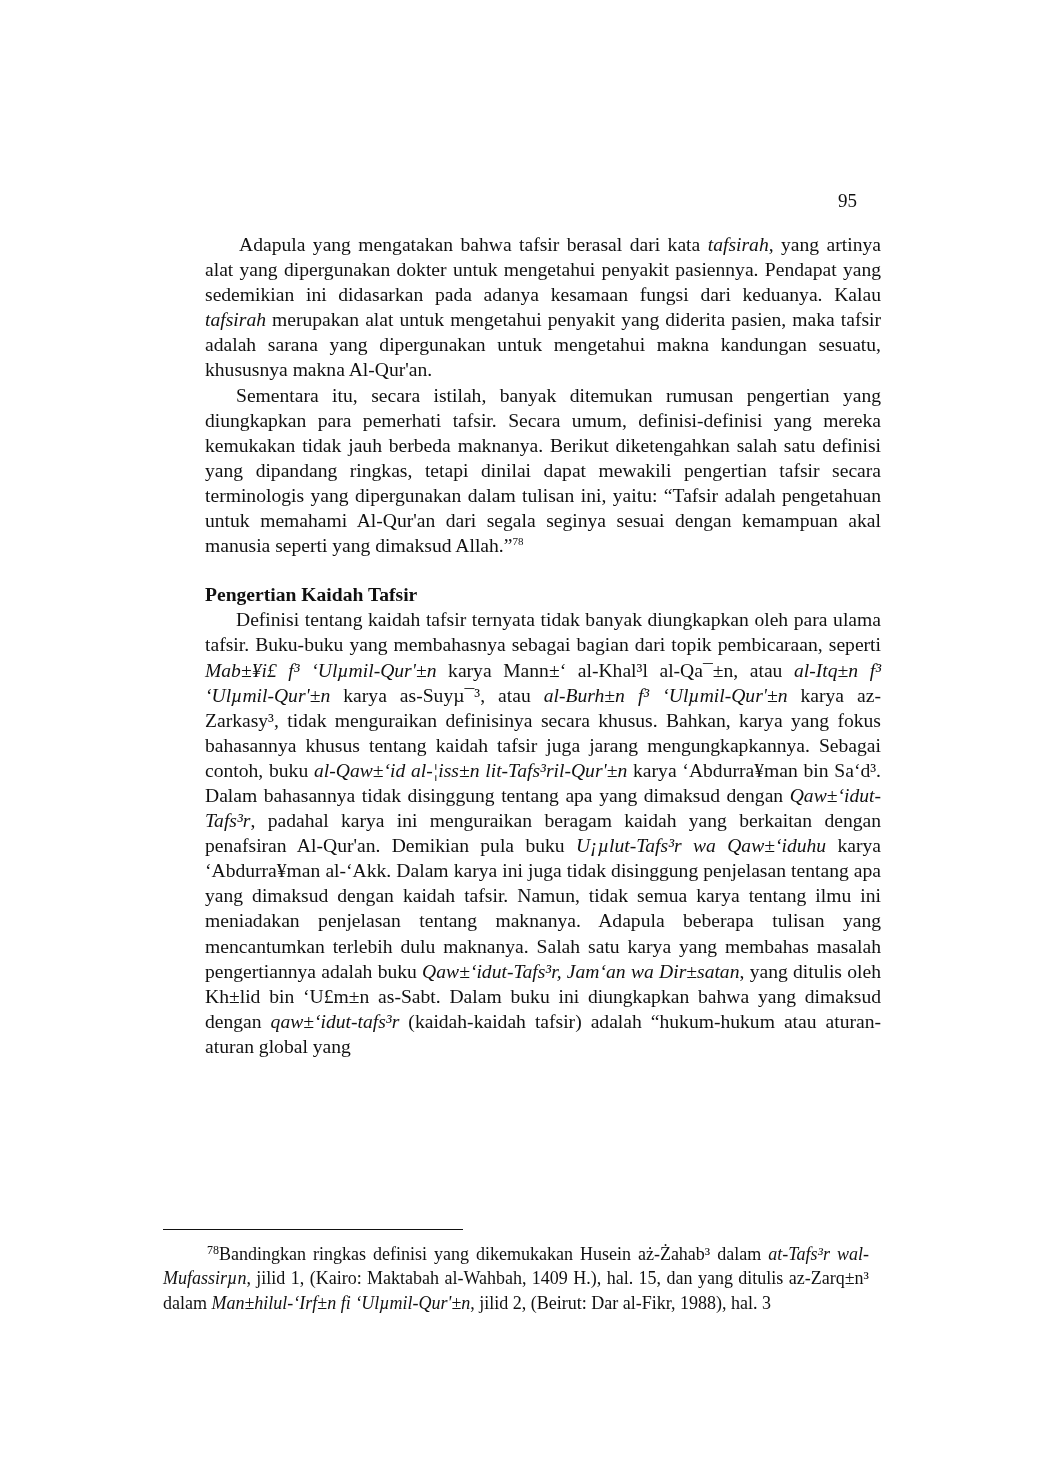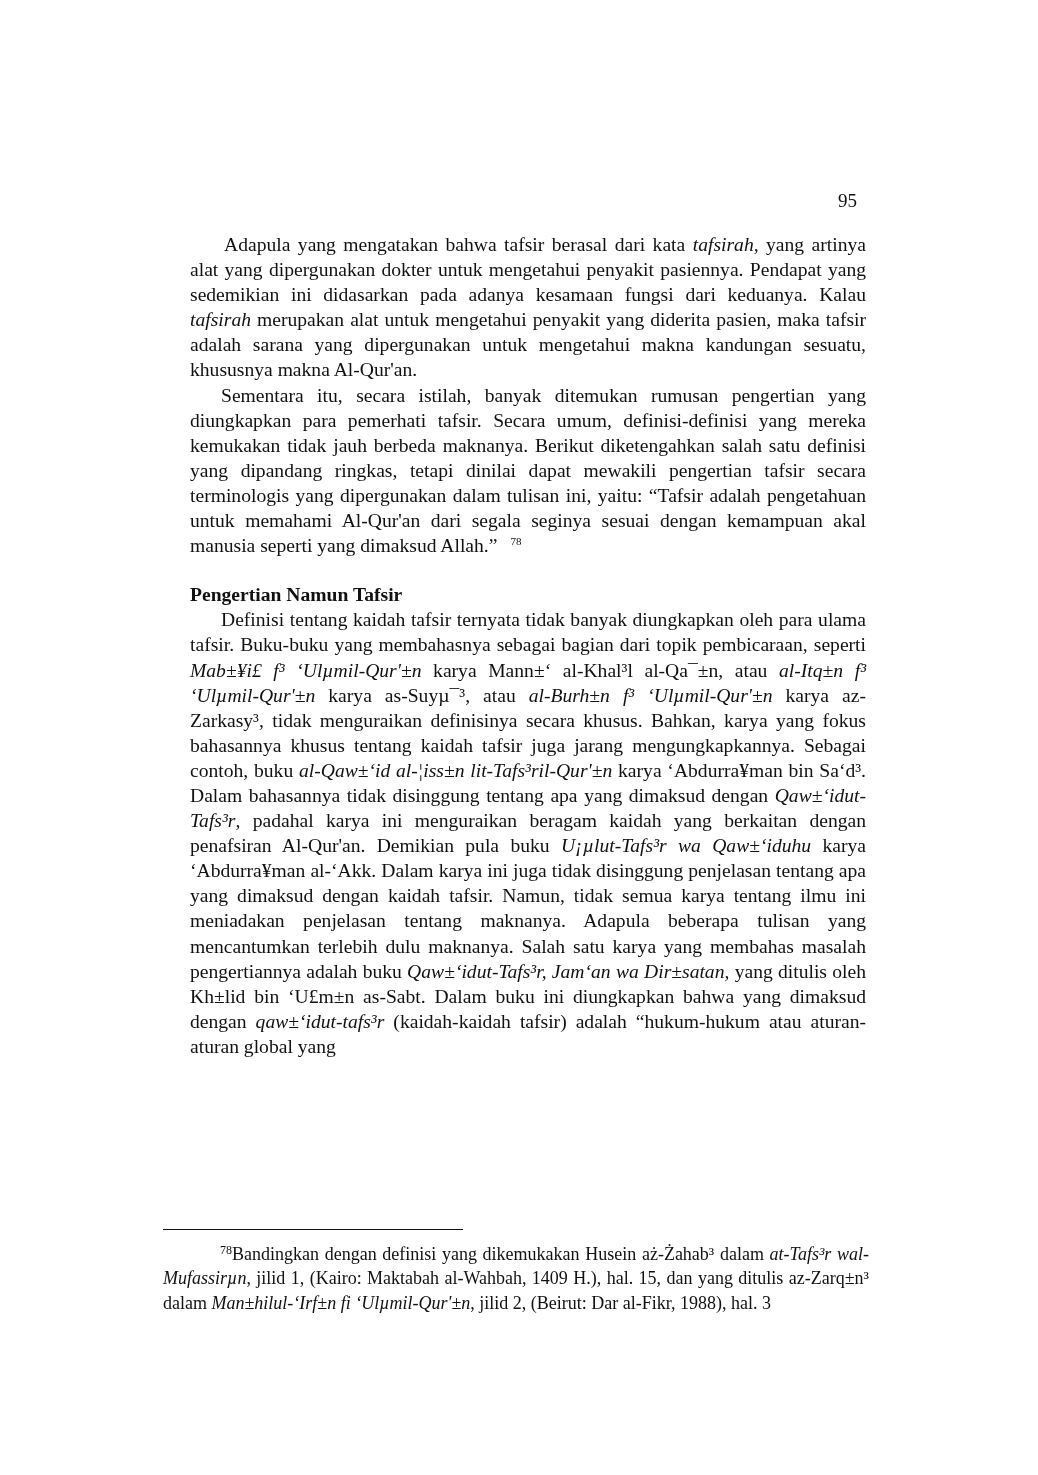--- a/index.html
+++ b/index.html
@@ -1,47 +1,47 @@
 <!DOCTYPE html>
 <html><head>
 <meta charset="utf-8">
 <style>
   html, body { margin: 0; padding: 0; background: #ffffff; }
   body { width: 1038px; height: 1475px; position: relative; overflow: hidden;
          font-family: "Liberation Serif", serif; color: #111111; }
   .page-number { position: absolute; left: 838px; top: 146px; font-size: 19px; margin-top: 44px; }
-  .body { position: absolute; left: 190px; top: 232px; width: 676px;
+  .body { position: absolute; left: 205px; top: 232px; width: 676px;
           font-size: 19.6px; line-height: 25.1px; text-align: justify; }
   .body p { margin: 0; text-indent: 31px; }
   .body p.first { text-indent: 34px; }
   .gap { height: 24px; }
   .heading { font-weight: bold; margin: 0; text-indent: 0 !important; font-size: 19.6px; }
   i { font-style: italic; }
-  sup { font-size: 11px; vertical-align: 7px; line-height: 0; padding-left: 13px; }
+  sup { font-size: 11px; vertical-align: 7px; line-height: 0; }
   .rule { position: absolute; left: 163px; top: 1229px; width: 300px; height: 0;
           border-top: 1.4px solid #111; }
   .footnote { position: absolute; left: 163px; top: 1242px; width: 706px;
               font-size: 18px; line-height: 24.3px; text-align: justify; }
   .footnote p { margin: 0; text-indent: 44px; }
   .footnote sup { font-size: 12px; vertical-align: 6px; }
 </style>
 </head>
 <body>
 
 <div class="page-number">95</div>
 
 <div class="body">
   <p class="first"><span>Adapula yang mengatakan bahwa tafsir berasal dari kata </span><i>tafsirah</i><span>, yang artinya alat yang dipergunakan dokter untuk mengetahui penyakit pasiennya. Pendapat yang sedemikian ini didasarkan pada adanya kesamaan fungsi dari keduanya. Kalau </span><i>tafsirah</i><span> merupakan alat untuk mengetahui penyakit yang diderita pasien, maka tafsir adalah sarana yang dipergunakan untuk mengetahui makna kandungan sesuatu, khususnya makna Al-Qur'an.</span></p>
 
   <p><span>Sementara itu, secara istilah, banyak ditemukan rumusan pengertian yang diungkapkan para pemerhati tafsir. Secara umum, definisi-definisi yang mereka kemukakan tidak jauh berbeda maknanya. Berikut diketengahkan salah satu definisi yang dipandang ringkas, tetapi dinilai dapat mewakili pengertian tafsir secara terminologis yang dipergunakan dalam tulisan ini, yaitu: “Tafsir adalah pengetahuan untuk memahami Al-Qur'an dari segala seginya sesuai dengan kemampuan akal manusia seperti yang dimaksud Allah.”</span><sup>78</sup></p>
 
   <div class="gap"></div>
 
-  <p class="heading">Pengertian Namun Tafsir</p>
+  <p class="heading">Pengertian Kaidah Tafsir</p>
 
   <p><span>Definisi tentang kaidah tafsir ternyata tidak banyak diungkapkan oleh para ulama tafsir. Buku-buku yang membahasnya sebagai bagian dari topik pembicaraan, seperti </span><i>Mab±¥i£ f³ ‘Ulµmil-Qur'±n</i><span> karya Mann±‘ al-Khal³l al-Qa¯±n, atau </span><i>al-Itq±n f³ ‘Ulµmil-Qur'±n</i><span> karya as-Suyµ¯³, atau </span><i>al-Burh±n f³ ‘Ulµmil-Qur'±n</i><span> karya az-Zarkasy³, tidak menguraikan definisinya secara khusus. Bahkan, karya yang fokus bahasannya khusus tentang kaidah tafsir juga jarang mengungkapkannya. Sebagai contoh, buku </span><i>al-Qaw±‘id al-¦iss±n lit-Tafs³ril-Qur'±n</i><span> karya ‘Abdurra¥man bin Sa‘d³. Dalam bahasannya tidak disinggung tentang apa yang dimaksud dengan </span><i>Qaw±‘idut-Tafs³r</i><span>, padahal karya ini menguraikan beragam kaidah yang berkaitan dengan penafsiran Al-Qur'an. Demikian pula buku </span><i>U¡µlut-Tafs³r wa Qaw±‘iduhu</i><span> karya ‘Abdurra¥man al-‘Akk. Dalam karya ini juga tidak disinggung penjelasan tentang apa yang dimaksud dengan kaidah tafsir. Namun, tidak semua karya tentang ilmu ini meniadakan penjelasan tentang maknanya. Adapula beberapa tulisan yang mencantumkan terlebih dulu maknanya. Salah satu karya yang membahas masalah pengertiannya adalah buku </span><i>Qaw±‘idut-Tafs³r, Jam‘an wa Dir±satan</i><span>, yang ditulis oleh Kh±lid bin ‘U£m±n as-Sabt. Dalam buku ini diungkapkan bahwa yang dimaksud dengan </span><i>qaw±‘idut-tafs³r</i><span> (kaidah-kaidah tafsir) adalah “hukum-hukum atau aturan-aturan global yang</span></p>
 </div>
 
 <div class="rule"></div>
 
 <div class="footnote">
-  <p><sup>78</sup><span>Bandingkan dengan definisi yang dikemukakan Husein aż-Żahab³ dalam </span><i>at-Tafs³r wal-Mufassirµn</i><span>, jilid 1, (Kairo: Maktabah al-Wahbah, 1409 H.), hal. 15, dan yang ditulis az-Zarq±n³ dalam </span><i>Man±hilul-‘Irf±n fi ‘Ulµmil-Qur'±n</i><span>, jilid 2, (Beirut: Dar al-Fikr, 1988), hal. 3</span></p>
+  <p><sup>78</sup><span>Bandingkan ringkas definisi yang dikemukakan Husein aż-Żahab³ dalam </span><i>at-Tafs³r wal-Mufassirµn</i><span>, jilid 1, (Kairo: Maktabah al-Wahbah, 1409 H.), hal. 15, dan yang ditulis az-Zarq±n³ dalam </span><i>Man±hilul-‘Irf±n fi ‘Ulµmil-Qur'±n</i><span>, jilid 2, (Beirut: Dar al-Fikr, 1988), hal. 3</span></p>
 </div>
 
 </body></html>

